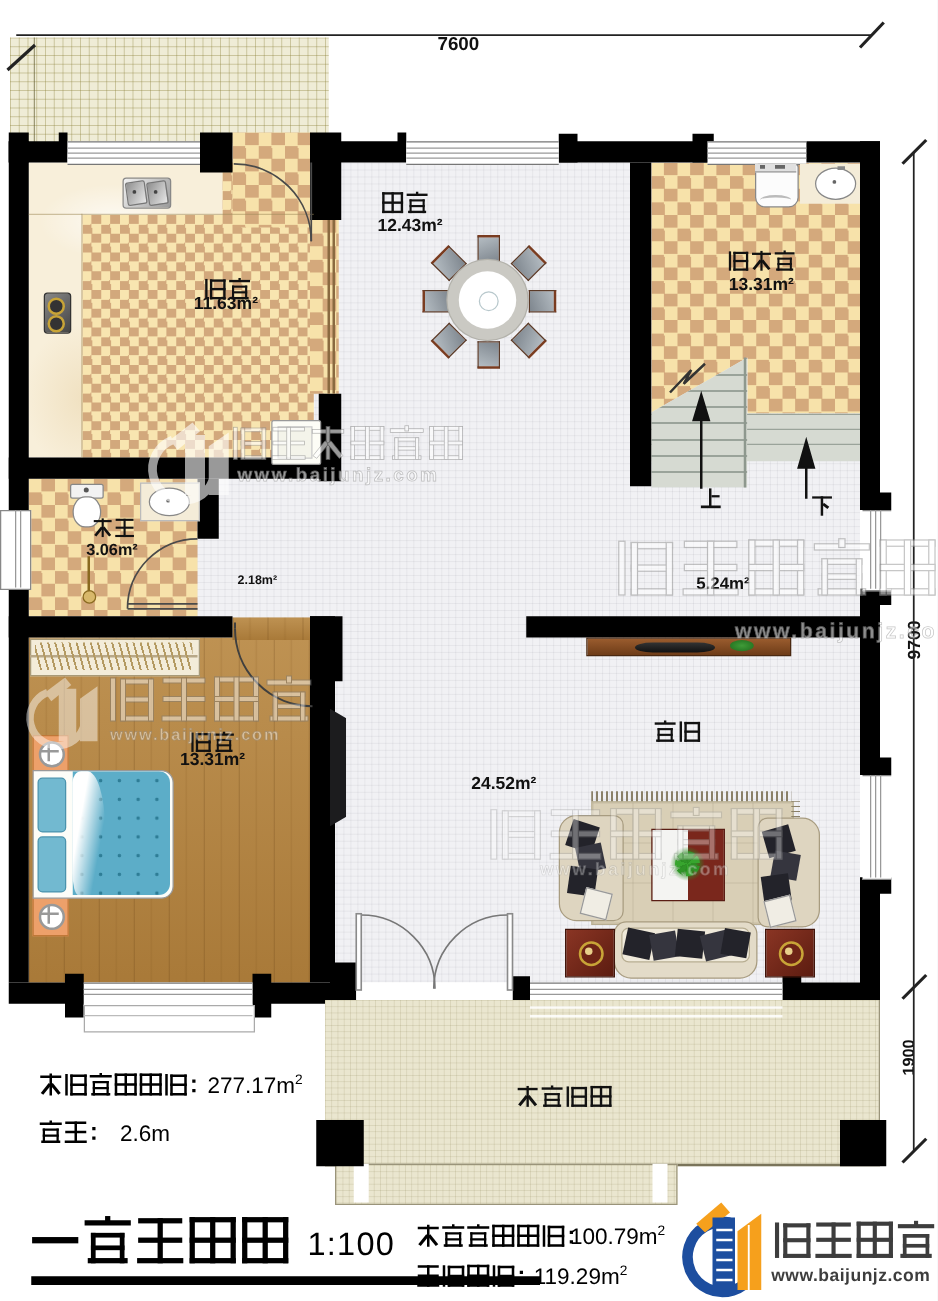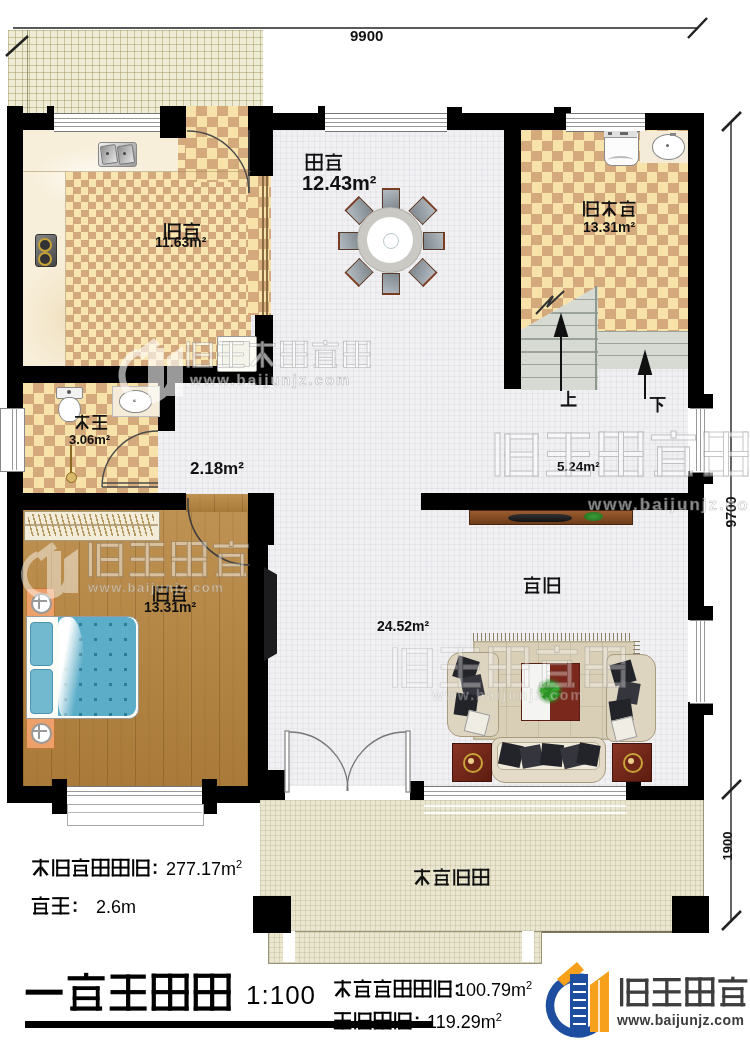--- a/index.html
+++ b/index.html
@@ -297,30 +297,30 @@
 <div class="abs" style="left:423px;top:232px;width:19px;height:16px;background:linear-gradient(250deg,#b4bcc2,#7e868e);border:1px solid #5a3a28;border-right:2.5px solid #7a3c20;"></div>
 <div class="abs" style="left:349px;top:200px;width:18px;height:18px;background:linear-gradient(115deg,#b4bcc2,#7e868e);border:1px solid #5a3a28;transform:rotate(-45deg);border-top:2.5px solid #7a3c20;"></div>
 <div class="abs" style="left:413px;top:200px;width:18px;height:18px;background:linear-gradient(205deg,#b4bcc2,#7e868e);border:1px solid #5a3a28;transform:rotate(45deg);border-top:2.5px solid #7a3c20;"></div>
 <div class="abs" style="left:349px;top:262px;width:18px;height:18px;background:linear-gradient(25deg,#b4bcc2,#7e868e);border:1px solid #5a3a28;transform:rotate(45deg);border-bottom:2.5px solid #7a3c20;"></div>
 <div class="abs" style="left:413px;top:262px;width:18px;height:18px;background:linear-gradient(335deg,#b4bcc2,#7e868e);border:1px solid #5a3a28;transform:rotate(-45deg);border-bottom:2.5px solid #7a3c20;"></div>
 
 <div class="abs" style="left:358px;top:208px;width:64px;height:64px;background:#cac9c3;border-radius:50%;box-shadow:0 0 0 1px #b2b1aa;"></div>
 <div class="abs" style="left:367px;top:217px;width:46px;height:46px;background:#fff;border-radius:50%;"></div>
 <div class="abs" style="left:383px;top:233px;width:14px;height:14px;border:1.5px solid #b8c8cc;border-radius:50%;"></div>
 
-<div class="lbl" style="left:302px;top:172px;font-size:20px;">12.43m²</div>
+<div class="lbl" style="left:302px;top:172px;font-size:14px;">12.43m²</div>
 <div class="lbl" style="left:155px;top:234px;font-size:14px;">11.63m²</div>
 <div class="lbl" style="left:583px;top:219px;font-size:14px;">13.31m²</div>
 <div class="lbl" style="left:69px;top:432px;font-size:13px;">3.06m²</div>
-<div class="lbl" style="left:190px;top:459px;font-size:17px;">2.18m²</div>
+<div class="lbl" style="left:190px;top:459px;font-size:10px;">2.18m²</div>
 <div class="lbl" style="left:557px;top:459px;font-size:13.5px;">5.24m²</div>
 <div class="lbl" style="left:144px;top:599px;font-size:14px;">13.31m²</div>
 <div class="lbl" style="left:377px;top:618px;font-size:14px;">24.52m²</div>
 
-<div class="lbl" style="left:347px;top:27px;font-size:15px;background:#fff;padding:0 3px;">9900</div>
+<div class="lbl" style="left:347px;top:27px;font-size:15px;background:#fff;padding:0 3px;">7600</div>
 
 <div class="lbl" style="left:731px;top:512px;font-size:14px;background:#fff;padding:0 3px;transform:translate(-50%,-50%) rotate(-90deg);">9700</div>
 
 <div class="lbl" style="left:727px;top:846px;font-size:13px;background:#fff;padding:0 2px;transform:translate(-50%,-50%) rotate(-90deg);">1900</div>
 
 <div class="abs" style="left:166px;top:858px;font-size:18px;color:#000;">277.17m<sup style="font-size:11px;">2</sup></div>
 
 <div class="abs" style="left:96px;top:897px;font-size:18px;color:#000;">2.6m</div>
 
 <div class="abs" style="left:246px;top:980px;font-size:26px;color:#000;letter-spacing:1px;">1:100</div>

